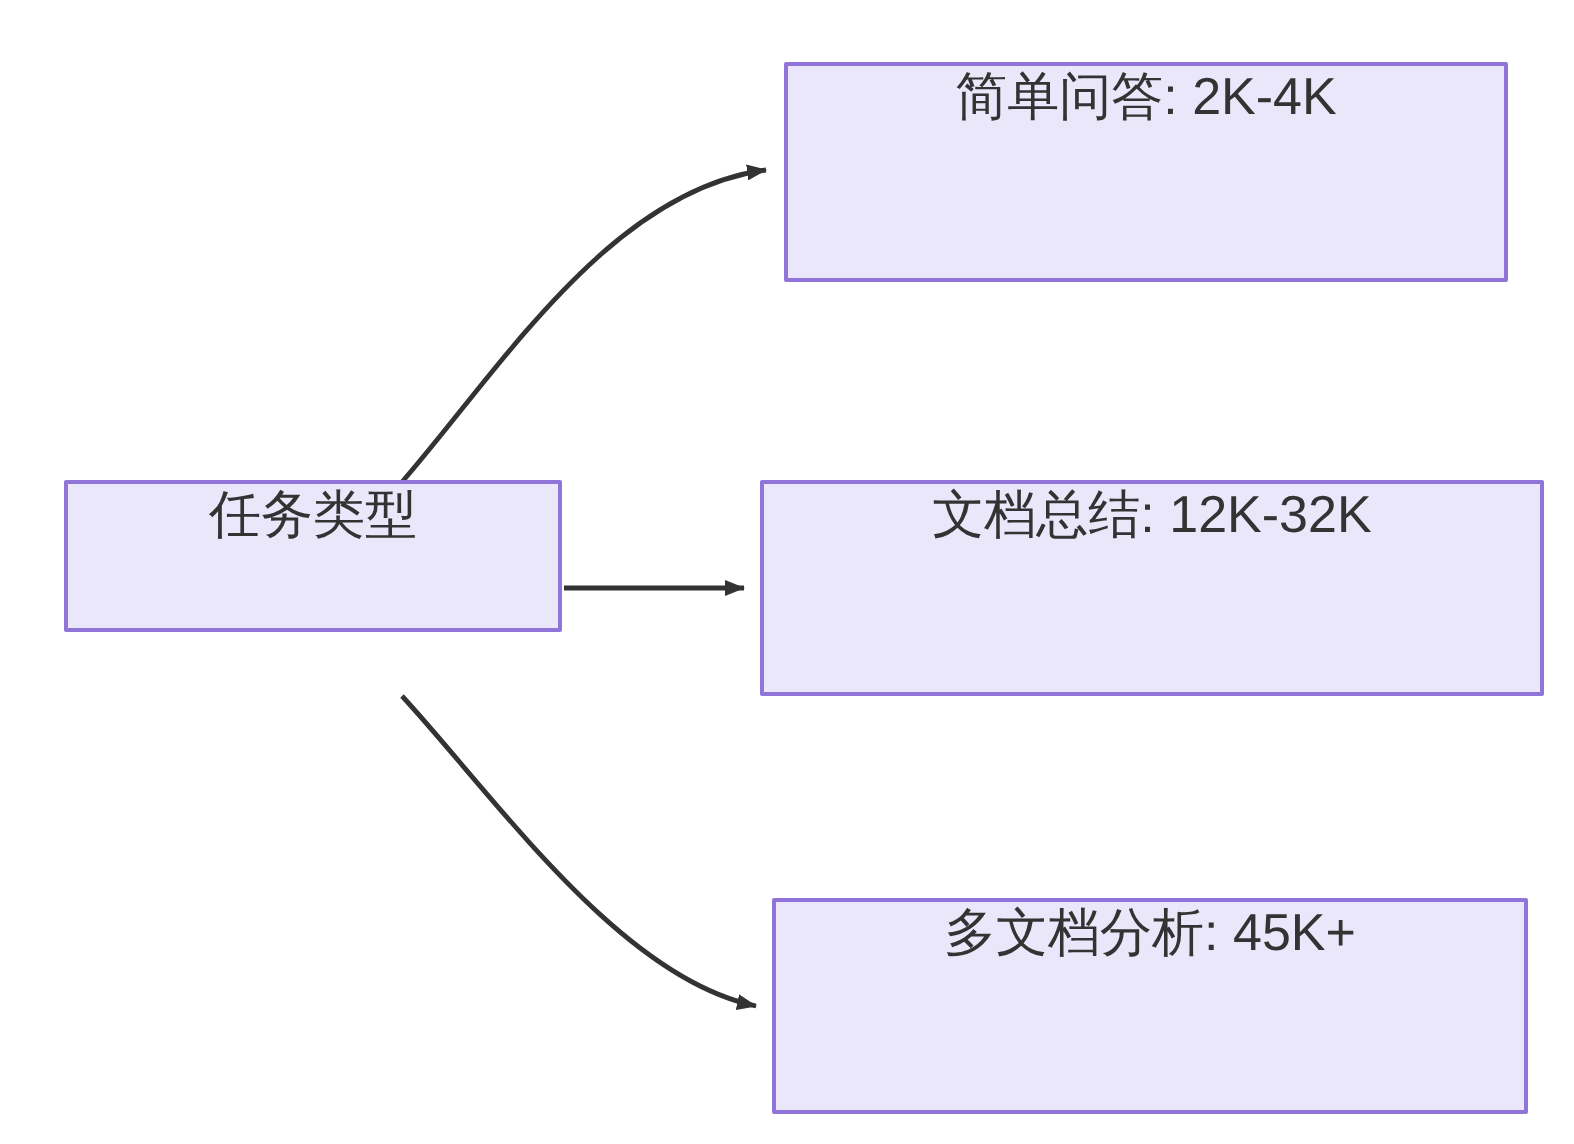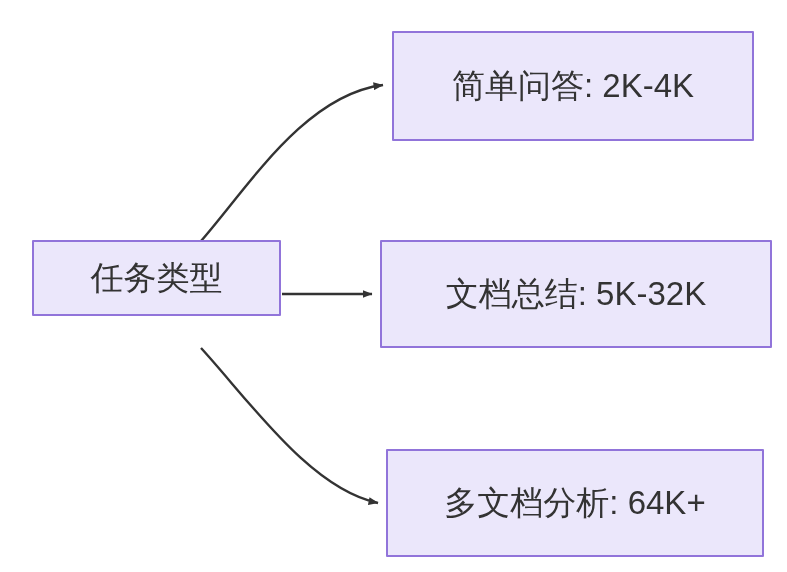--- a/index.html
+++ b/index.html
@@ -29,24 +29,24 @@
     height: 572px;
     pointer-events: none;
   }
   .node {
     position: absolute;
     box-sizing: border-box;
     background: #ebe7fb;
     border: 2px solid #9174da;
     border-radius: 1px;
     display: flex;
-    align-items: center;
+    align-items: flex-start;
     justify-content: center;
     color: #333333;
-    font-size: 33px;
+    font-size: 26px;
     line-height: 1.2;
     white-space: nowrap;
     letter-spacing: 0px;
   }
   .node-label {
     display: block;
   }
   #node-source {
     left: 32px;
     top: 240px;
@@ -93,20 +93,20 @@
 
   <div class="node" id="node-source">
     <span class="node-label">任务类型</span>
   </div>
 
   <div class="node" id="node-simple-qa">
     <span class="node-label">简单问答: 2K-4K</span>
   </div>
 
   <div class="node" id="node-doc-summary">
-    <span class="node-label">文档总结: 5K-32K</span>
+    <span class="node-label">文档总结: 12K-32K</span>
   </div>
 
   <div class="node" id="node-multi-doc">
-    <span class="node-label">多文档分析: 64K+</span>
+    <span class="node-label">多文档分析: 45K+</span>
   </div>
 
 </div>
 
 </body></html>

